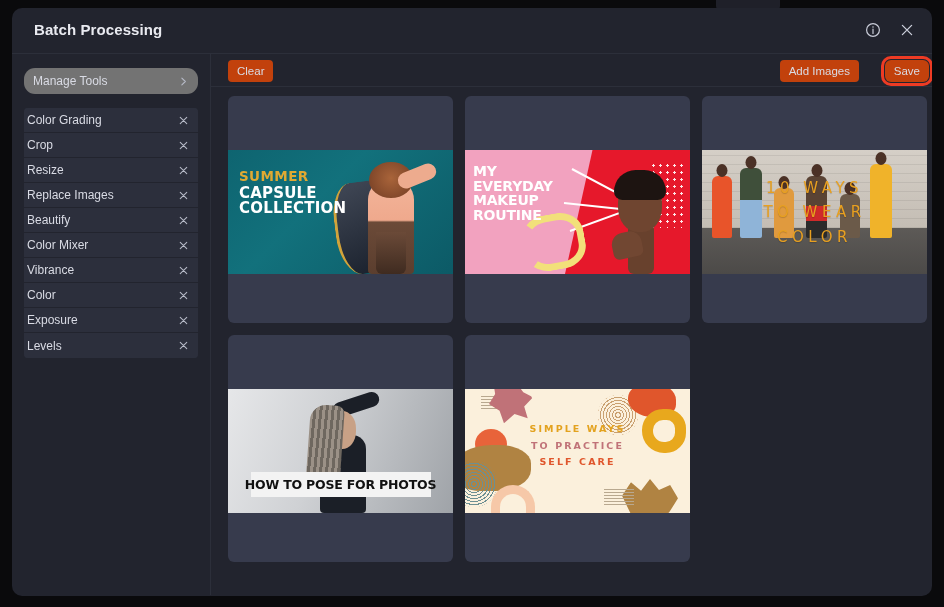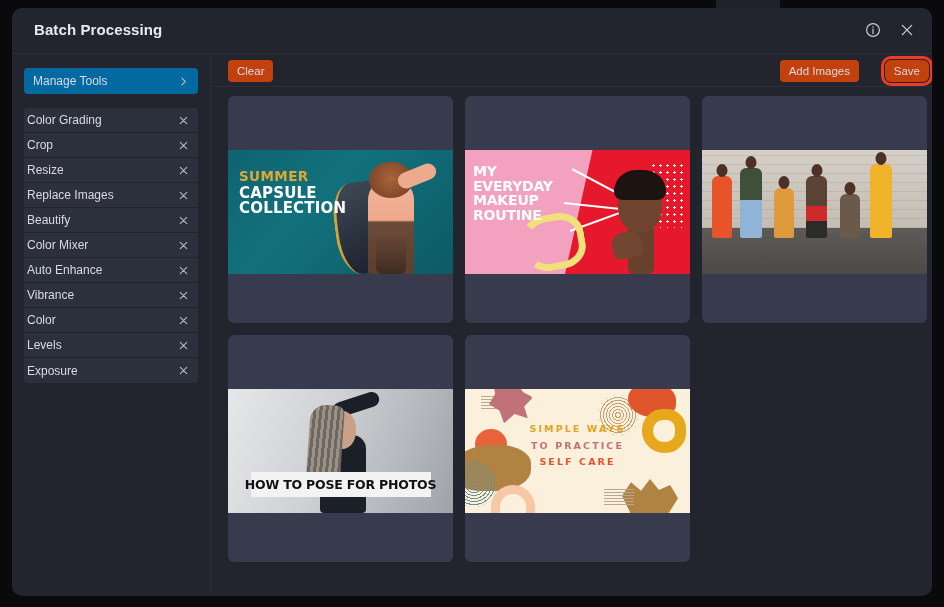--- a/index.html
+++ b/index.html
@@ -84,22 +84,22 @@
   .sidebar {
     width: 199px;
     flex: 0 0 199px;
     border-right: 1px solid #2c2f3a;
     padding: 14px 12px 0 12px;
   }
 
   .manage-tools {
     position: relative;
     height: 26px;
-    background: #0369a1;
-    border-radius: 4px;
+    background: #737373;
+    border-radius: 11px;
     display: flex;
     align-items: center;
     padding: 0 9px;
     cursor: pointer;
     margin-bottom: 14px;
   }
   .manage-tools-label {
     font-size: 12px;
     color: #d9dbe4;
   }
@@ -530,58 +530,50 @@
 
           <div class="tool-item">
             <span class="tool-label">Color Mixer</span>
             <span class="tool-remove">
               <svg width="9" height="9" viewBox="0 0 10 10" fill="none" stroke="currentColor" stroke-width="1.2" stroke-linecap="round">
                   <path d="M1.4 1.4 L8.6 8.6 M8.6 1.4 L1.4 8.6"></path>
                 </svg>
             </span>
           </div>
 
-          <div class="tool-item">
-            <span class="tool-label">Auto Enhance</span>
-            <span class="tool-remove">
-              <svg width="9" height="9" viewBox="0 0 10 10" fill="none" stroke="currentColor" stroke-width="1.2" stroke-linecap="round">
-                  <path d="M1.4 1.4 L8.6 8.6 M8.6 1.4 L1.4 8.6"></path>
-                </svg>
-            </span>
-          </div>
 
           <div class="tool-item">
             <span class="tool-label">Vibrance</span>
             <span class="tool-remove">
               <svg width="9" height="9" viewBox="0 0 10 10" fill="none" stroke="currentColor" stroke-width="1.2" stroke-linecap="round">
                   <path d="M1.4 1.4 L8.6 8.6 M8.6 1.4 L1.4 8.6"></path>
                 </svg>
             </span>
           </div>
 
           <div class="tool-item">
             <span class="tool-label">Color</span>
             <span class="tool-remove">
               <svg width="9" height="9" viewBox="0 0 10 10" fill="none" stroke="currentColor" stroke-width="1.2" stroke-linecap="round">
                   <path d="M1.4 1.4 L8.6 8.6 M8.6 1.4 L1.4 8.6"></path>
                 </svg>
             </span>
           </div>
 
           <div class="tool-item">
+            <span class="tool-label">Exposure</span>
+            <span class="tool-remove">
+              <svg width="9" height="9" viewBox="0 0 10 10" fill="none" stroke="currentColor" stroke-width="1.2" stroke-linecap="round">
+                  <path d="M1.4 1.4 L8.6 8.6 M8.6 1.4 L1.4 8.6"></path>
+                </svg>
+            </span>
+          </div>
+
+          <div class="tool-item">
             <span class="tool-label">Levels</span>
-            <span class="tool-remove">
-              <svg width="9" height="9" viewBox="0 0 10 10" fill="none" stroke="currentColor" stroke-width="1.2" stroke-linecap="round">
-                  <path d="M1.4 1.4 L8.6 8.6 M8.6 1.4 L1.4 8.6"></path>
-                </svg>
-            </span>
-          </div>
-
-          <div class="tool-item">
-            <span class="tool-label">Exposure</span>
             <span class="tool-remove">
               <svg width="9" height="9" viewBox="0 0 10 10" fill="none" stroke="currentColor" stroke-width="1.2" stroke-linecap="round">
                   <path d="M1.4 1.4 L8.6 8.6 M8.6 1.4 L1.4 8.6"></path>
                 </svg>
             </span>
           </div>
 
         </div>
       </div>
 
@@ -643,20 +635,25 @@
             <div class="thumb">
               <div class="thumb-inner t3">
                 <div class="wall"></div>
                 <div class="people">
                   <div class="p p1"></div>
                     <div class="p p2"></div>
                     <div class="p p3"></div>
                   <div class="p p4"></div>
                     <div class="p p5"></div>
                     <div class="p p6"></div>
+                </div>
+                <div class="txt">
+                  <div>10 WAYS</div>
+                  <div>TO WEAR</div>
+                  <div>COLOR</div>
                 </div>
               </div>
             </div>
           </div>
 
           <div class="card">
             <div class="thumb">
               <div class="thumb-inner t4">
                 <div class="model">
                   <div class="torso"></div>

